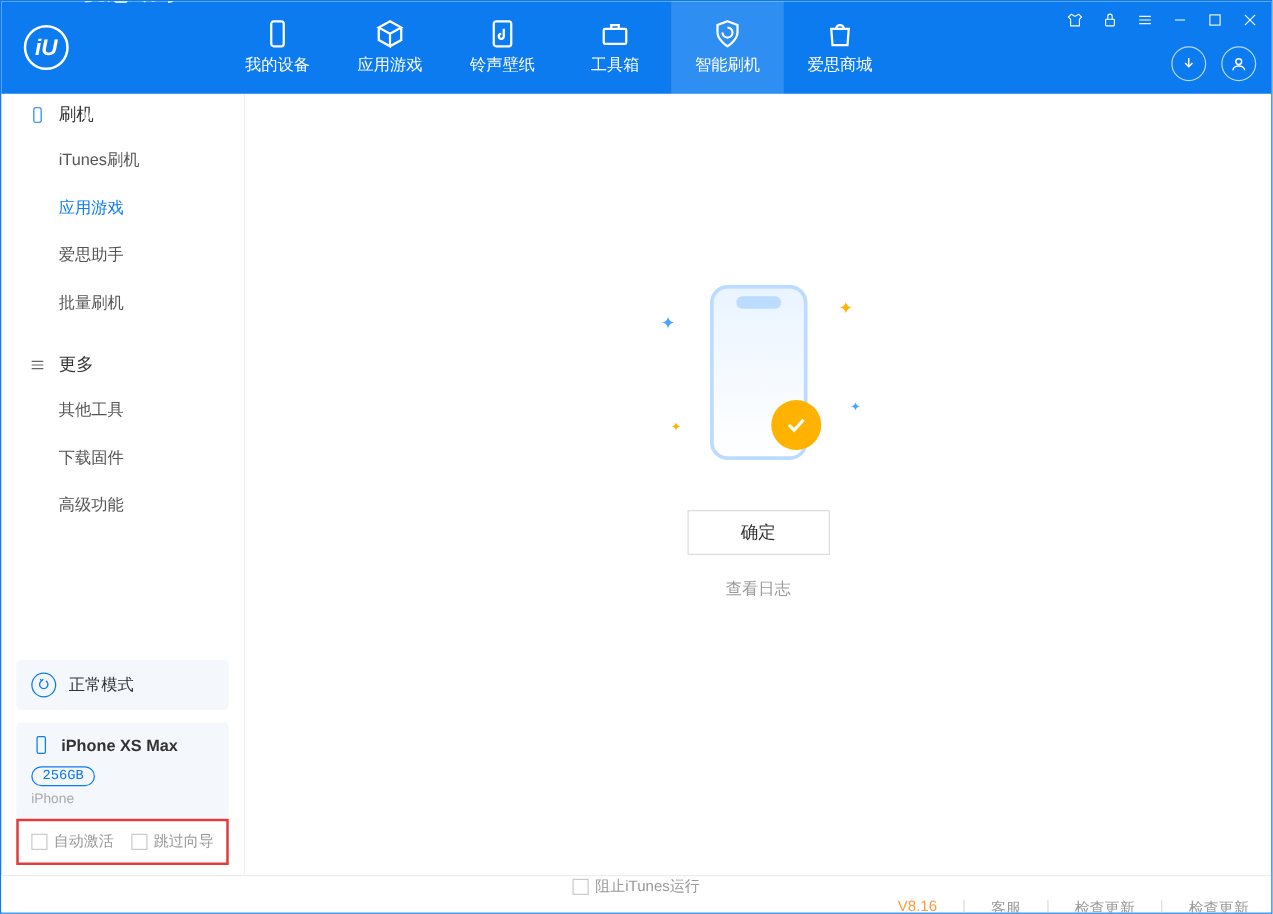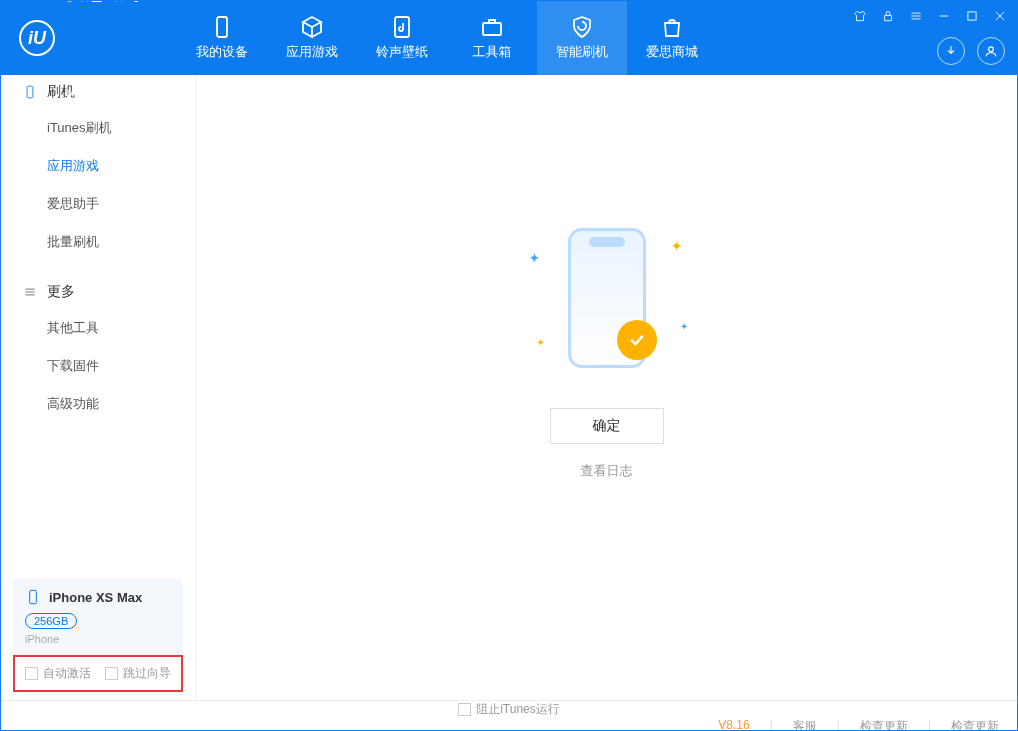--- a/index.html
+++ b/index.html
@@ -40,21 +40,21 @@
 .sb-bottom { padding: 10px 12px; }
 .mode-card { background: #f4f7fb; border-radius: 4px; padding: 10px 12px; display: flex; align-items: center; margin-bottom: 10px; }
 .mode-icon { width: 20px; height: 20px; border: 1.5px solid #0b7bef; border-radius: 50%; margin-right: 10px; display: flex; align-items: center; justify-content: center; }
 .mode-icon svg { width: 10px; height: 10px; stroke: #0b7bef; fill: none; stroke-width: 2.5; }
 .mode-card span { font-size: 13px; color: #333; }
 
 .device-card { background: #f4f7fb; border-radius: 4px; padding: 10px 12px; }
 .device-row { display: flex; align-items: center; margin-bottom: 6px; }
 .device-row svg { width: 16px; height: 16px; stroke: #0b7bef; fill: none; margin-right: 8px; flex-shrink: 0; }
 .device-name { font-size: 13px; font-weight: bold; color: #333; }
-.storage-badge { display: inline-block; border: 1px solid #0b7bef; color: #0b7bef; font-size: 11px; padding: 1px 8px; border-radius: 10px; margin-left: 0; margin-bottom: 4px; }
+.storage-badge { display: inline-block; border: 1px solid #0b7bef; color: #0b7bef; font-size: 11px; padding: 1px 8px; border-radius: 10px; margin-left: 0; margin-bottom: 4px; font-family: Liberation Mono, monospace; }
 .device-type { font-size: 11px; color: #aaa; }
 
 .checkbox-row { border: 2px solid #e23b3b; padding: 8px 10px; display: flex; gap: 14px; }
 .chk { display: flex; align-items: center; font-size: 12px; color: #999; cursor: pointer; }
 .chk-box { width: 13px; height: 13px; border: 1px solid #ccc; margin-right: 5px; }
 
 
 .main { flex: 1; display: flex; flex-direction: column; align-items: center; justify-content: center; padding-bottom: 80px; }
 .illustration { position: relative; width: 200px; height: 160px; margin-bottom: 30px; display: flex; align-items: center; justify-content: center; }
 .phone { width: 78px; height: 140px; border: 3px solid #bcdcff; border-radius: 14px; background: linear-gradient(180deg, #eaf4ff, #fff); position: relative; }
@@ -220,20 +220,28 @@
             <line x1="4" y1="17" x2="20" y2="17"></line>
           </svg>
         <span>更多</span>
       </div>
       <div class="sb-item">其他工具</div>
       <div class="sb-item">下载固件</div>
       <div class="sb-item">高级功能</div>
     </div>
 
     <div class="sb-bottom">
+      <div class="mode-card">
+        <div class="mode-icon">
+            <svg viewBox="0 0 24 24">
+              <path d="M8 4 A8 8 0 1 0 16 4 M8 4 L5 1 M8 4 L11 1"></path>
+            </svg>
+          </div>
+        <span>正常模式</span>
+      </div>
       <div class="device-card">
         <div class="device-row">
           <svg viewBox="0 0 24 24">
               <rect x="7" y="2" width="10" height="20" rx="2" stroke-width="1.5"></rect>
             </svg>
           <span class="device-name">iPhone XS Max</span>
         </div>
         <div class="storage-badge">256GB</div>
         <div class="device-type">iPhone</div>
       </div>

